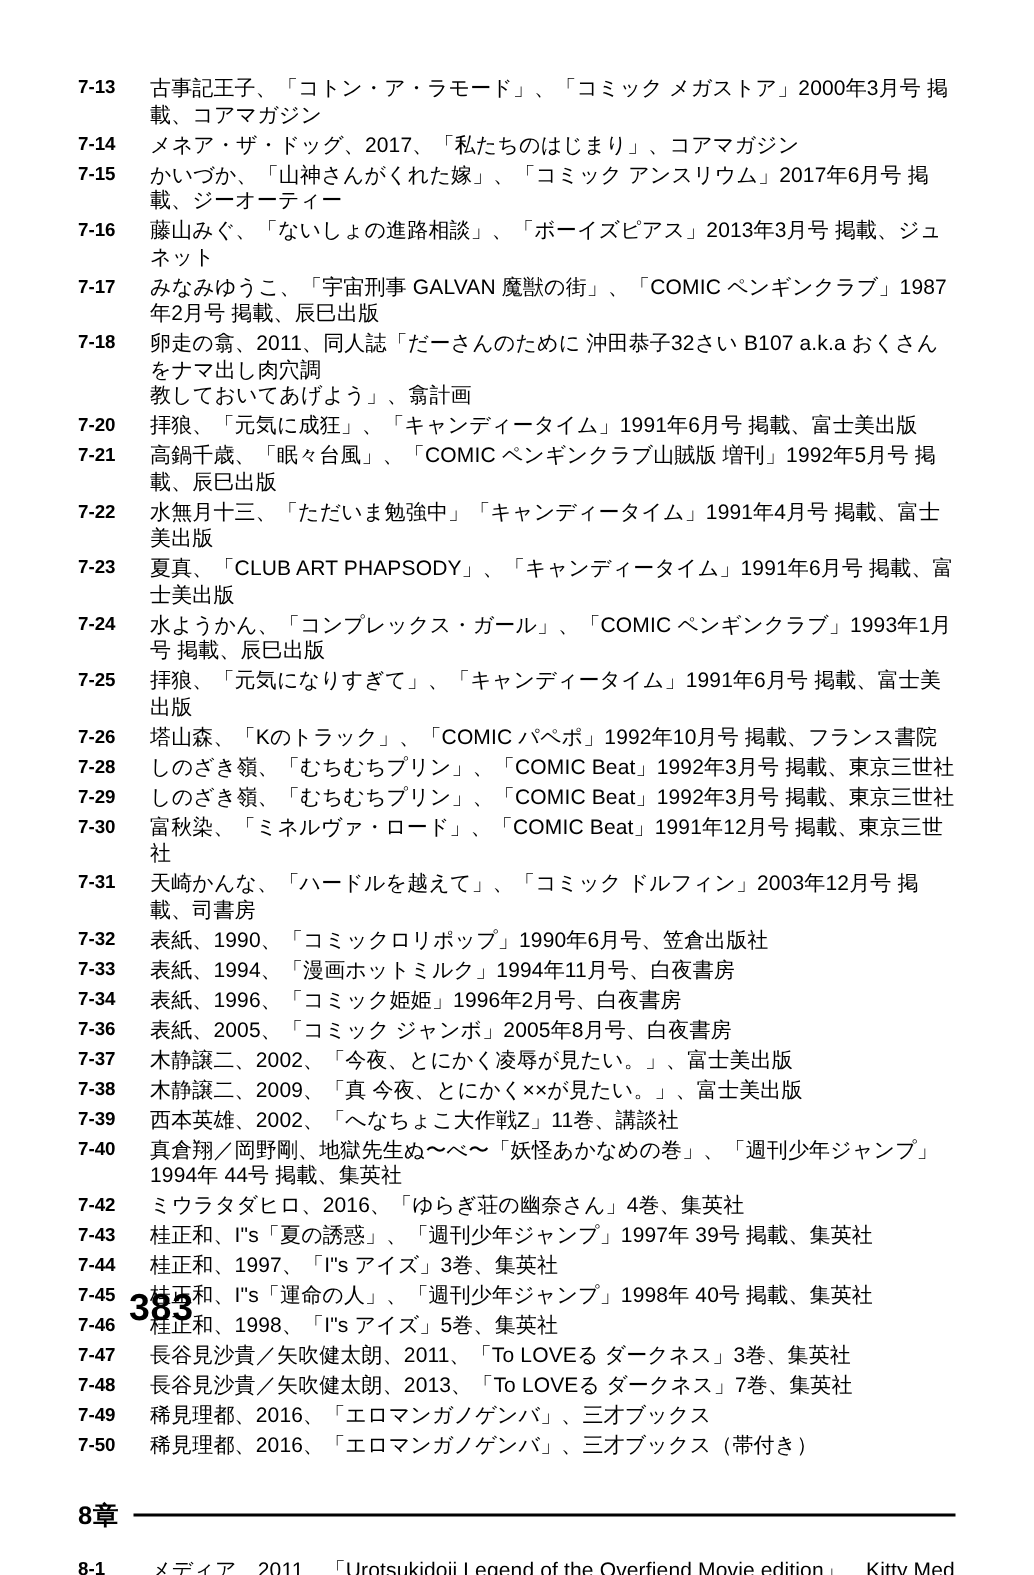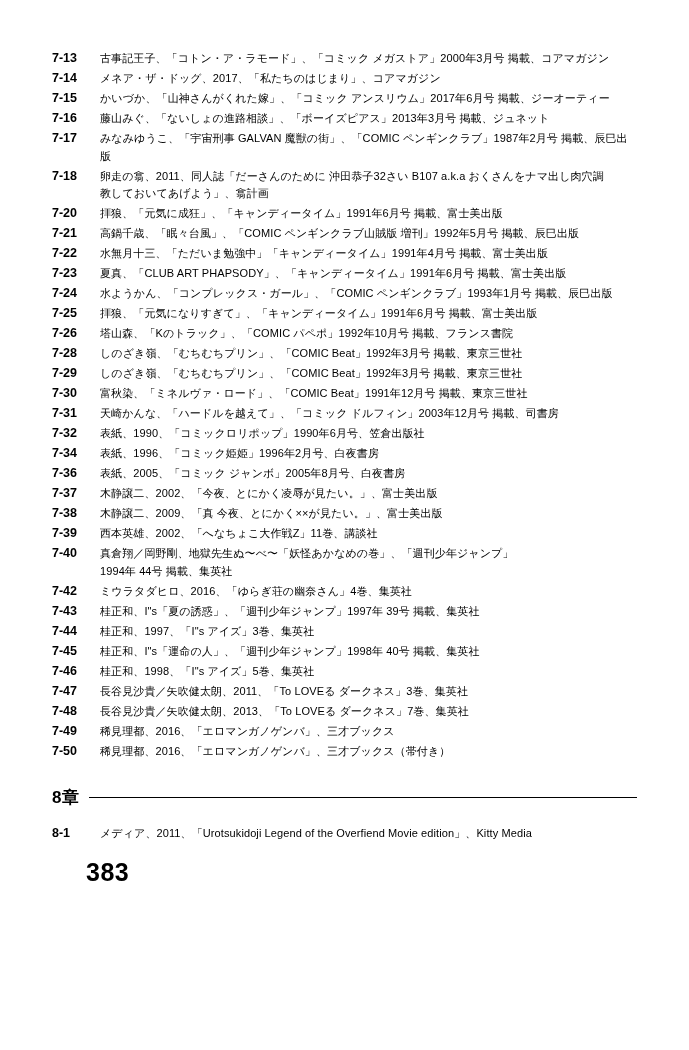--- a/index.html
+++ b/index.html
@@ -35,21 +35,21 @@
     flex: 0 0 auto;
     width: 48px;
     font-size: 12.5px;
     font-weight: bold;
     line-height: 17.5px;
     letter-spacing: 0px;
     white-space: nowrap;
   }
   .ref-text {
     flex: 1 1 auto;
-    font-size: 11px;
+    font-size: 14px;
     line-height: 17.5px;
     letter-spacing: 0.1px;
     word-break: break-all;
   }
   .ref-text .cont {
     display: block;
   }
   .chapter-head {
     margin-top: 26px;
     margin-bottom: 16px;
@@ -187,20 +187,26 @@
           <span class="cont">天崎かんな、「ハードルを越えて」、「コミック ドルフィン」2003年12月号 掲載、司書房</span>
         </div>
       </div>
       <div class="ref-row">
         <div class="ref-num">7-32</div>
         <div class="ref-text">
           <span class="cont">表紙、1990、「コミックロリポップ」1990年6月号、笠倉出版社</span>
         </div>
       </div>
       <div class="ref-row">
+        <div class="ref-num">7-33</div>
+        <div class="ref-text">
+          <span class="cont">表紙、1994、「漫画ホットミルク」1994年11月号、白夜書房</span>
+        </div>
+      </div>
+      <div class="ref-row">
         <div class="ref-num">7-34</div>
         <div class="ref-text">
           <span class="cont">表紙、1996、「コミック姫姫」1996年2月号、白夜書房</span>
         </div>
       </div>
       <div class="ref-row">
         <div class="ref-num">7-36</div>
         <div class="ref-text">
           <span class="cont">表紙、2005、「コミック ジャンボ」2005年8月号、白夜書房</span>
         </div>

